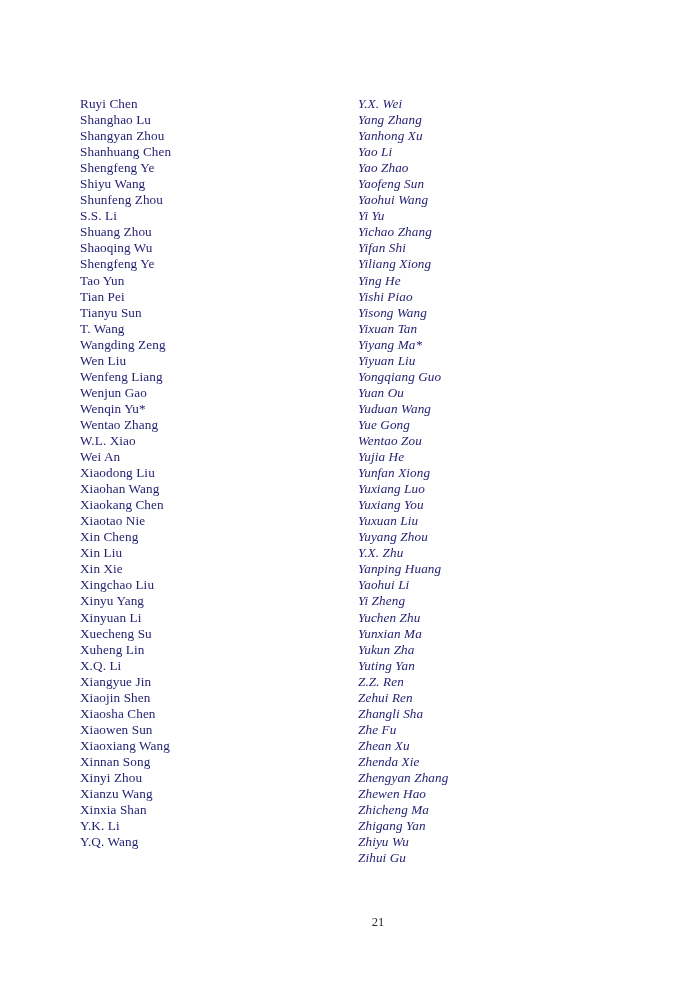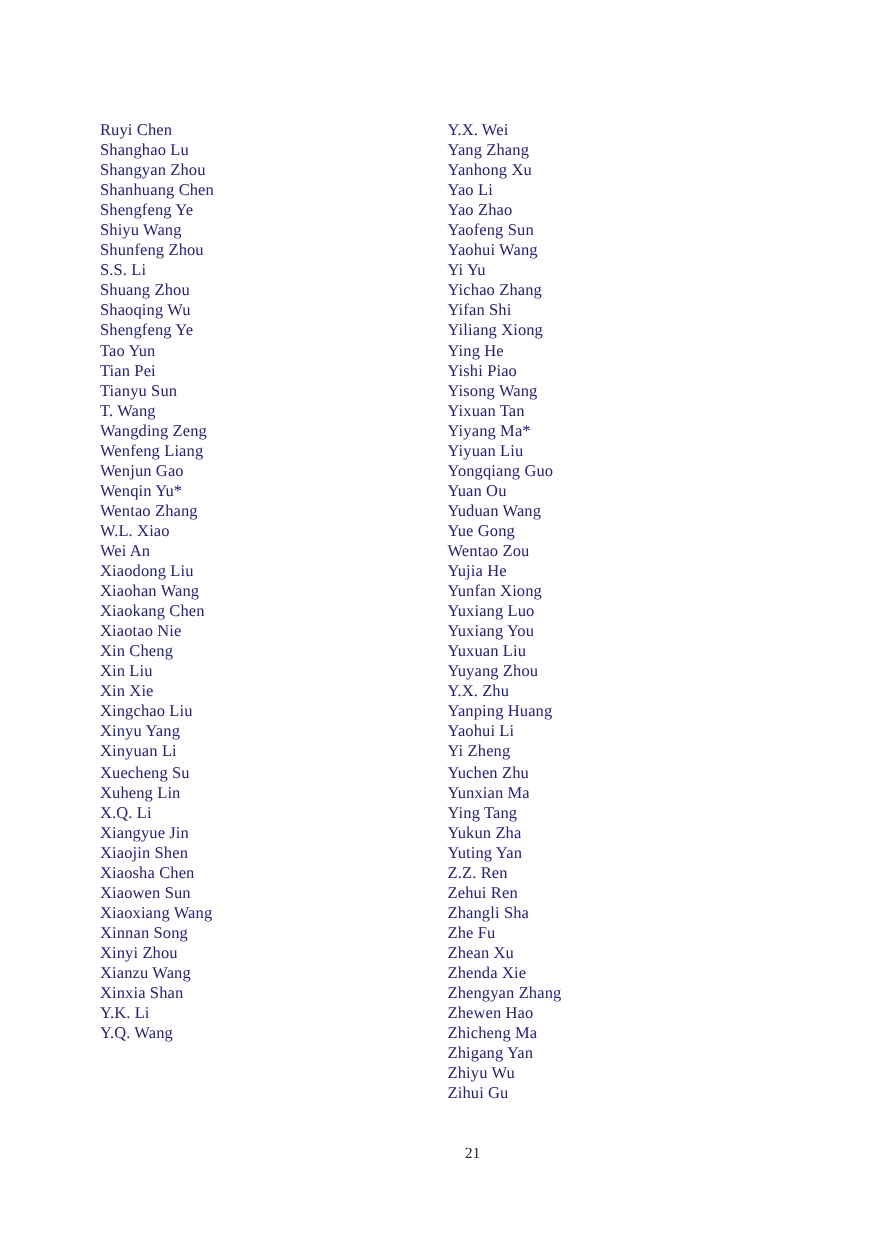--- a/index.html
+++ b/index.html
@@ -38,20 +38,21 @@
     display: flex;
     flex-direction: column;
   }
 
   .column-left {
     width: 278px;
   }
 
   .column-right {
     width: 262px;
+    font-style: italic;
   }
 
   .name-entry {
     font-family: "Liberation Serif", "DejaVu Serif", serif;
     font-size: 13.2px;
     line-height: 16.05px;
     color: #252273;
     white-space: nowrap;
     letter-spacing: 0.1px;
   }
@@ -85,20 +86,21 @@
         <div class="name-entry">Shunfeng Zhou</div>
         <div class="name-entry">S.S. Li</div>
         <div class="name-entry">Shuang Zhou</div>
         <div class="name-entry">Shaoqing Wu</div>
         <div class="name-entry">Shengfeng Ye</div>
         <div class="name-entry">Tao Yun</div>
         <div class="name-entry">Tian Pei</div>
         <div class="name-entry">Tianyu Sun</div>
         <div class="name-entry">T. Wang</div>
         <div class="name-entry">Wangding Zeng</div>
+        <div class="name-entry">Wen Liu</div>
         <div class="name-entry">Wenfeng Liang</div>
         <div class="name-entry">Wenjun Gao</div>
         <div class="name-entry">Wenqin Yu*</div>
         <div class="name-entry">Wentao Zhang</div>
         <div class="name-entry">W.L. Xiao</div>
         <div class="name-entry">Wei An</div>
         <div class="name-entry">Xiaodong Liu</div>
         <div class="name-entry">Xiaohan Wang</div>
         <div class="name-entry">Xiaokang Chen</div>
         <div class="name-entry">Xiaotao Nie</div>
@@ -152,21 +154,20 @@
         <div class="name-entry">Yuxiang Luo</div>
         <div class="name-entry">Yuxiang You</div>
         <div class="name-entry">Yuxuan Liu</div>
         <div class="name-entry">Yuyang Zhou</div>
         <div class="name-entry">Y.X. Zhu</div>
         <div class="name-entry">Yanping Huang</div>
         <div class="name-entry">Yaohui Li</div>
         <div class="name-entry">Yi Zheng</div>
         <div class="name-entry">Yuchen Zhu</div>
         <div class="name-entry">Yunxian Ma</div>
-        <div class="name-entry">Ying Tang</div>
         <div class="name-entry">Yukun Zha</div>
         <div class="name-entry">Yuting Yan</div>
         <div class="name-entry">Z.Z. Ren</div>
         <div class="name-entry">Zehui Ren</div>
         <div class="name-entry">Zhangli Sha</div>
         <div class="name-entry">Zhe Fu</div>
         <div class="name-entry">Zhean Xu</div>
         <div class="name-entry">Zhenda Xie</div>
         <div class="name-entry">Zhengyan Zhang</div>
         <div class="name-entry">Zhewen Hao</div>

